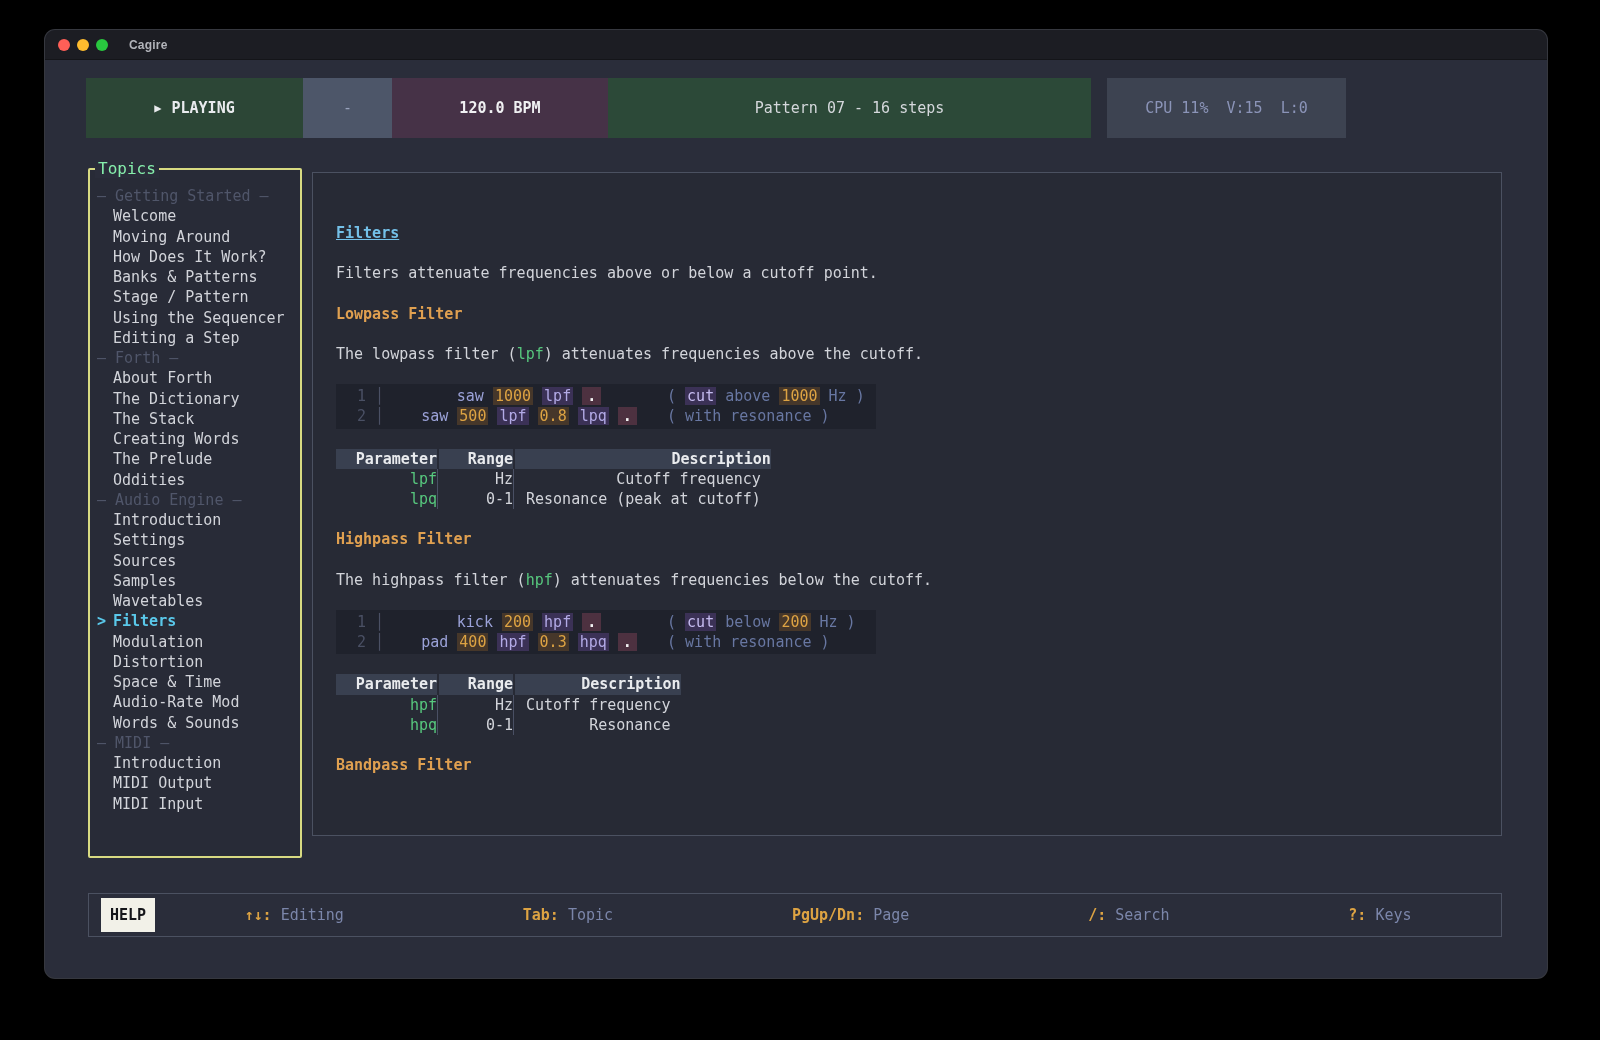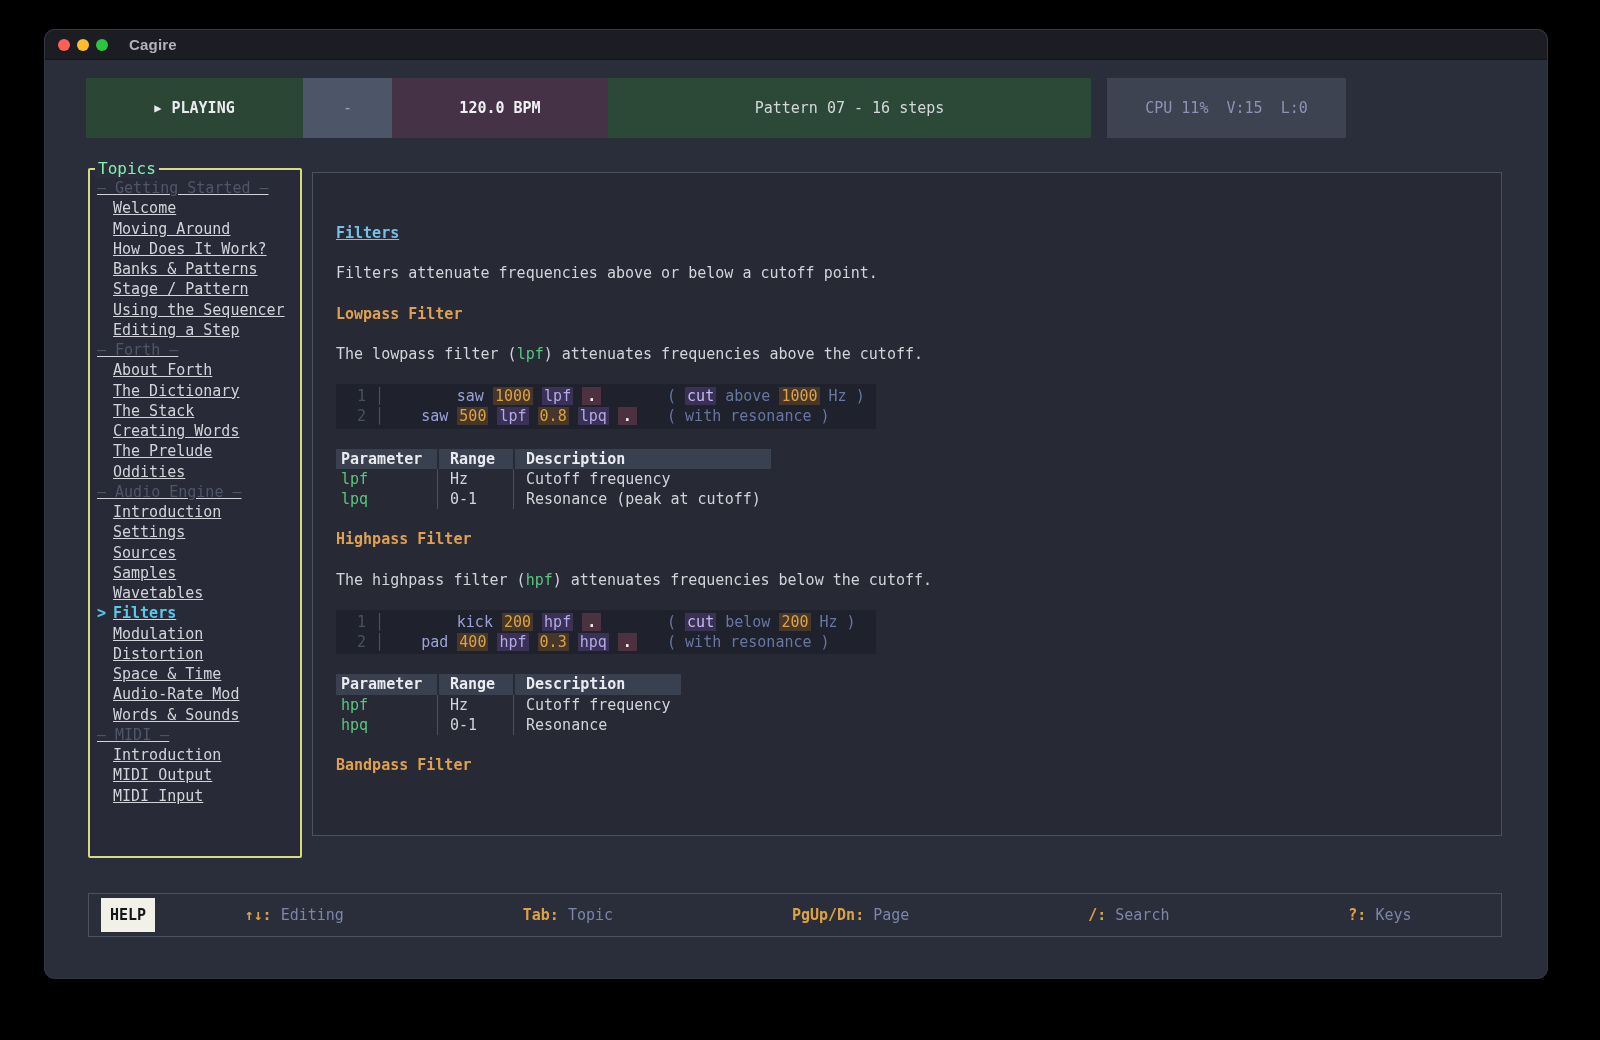--- a/index.html
+++ b/index.html
@@ -18,21 +18,21 @@
     background:#1c1d23; border-bottom:1px solid #141519;
     display:flex; align-items:center;
   }
   .lights { display:flex; gap:7px; margin-left:13px; }
   .light { width:12px; height:12px; border-radius:50%; }
   .light.red { background:#ff5f57; }
   .light.yellow { background:#febc2e; }
   .light.green { background:#29c73f; }
   .win-title {
     margin-left:21px; font-family:"Liberation Sans", sans-serif;
-    font-size:15px; font-weight:bold; color:#b2b4ba; letter-spacing:.2px;
+    font-size:12px; font-weight:bold; color:#b2b4ba; letter-spacing:.2px;
   }
 
   
   .topbar {
     position:absolute; left:41px; top:48px; width:1416px; height:60px;
     display:flex; white-space:pre;
   }
   .seg { display:flex; align-items:center; justify-content:center; height:100%; }
   .seg-playing { width:217px; background:#2c4636; color:#e9ebee; font-weight:bold; }
   .seg-playing .play-icon { font-size:12px; margin-right:10px; }
@@ -44,21 +44,21 @@
 
   
   .sidebar {
     position:absolute; left:43px; top:138px; width:214px; height:690px;
     border:2px solid #d8da82; border-radius:2px; background:#282b37;
   }
   .sidebar-label {
     position:absolute; top:-11px; left:5px; padding:0 3px;
     background:#2a2d3a; color:#86efac; font-size:16px;
   }
-  .topics-list { padding-top:8px; overflow:hidden; height:100%;text-decoration:underline; }
+  .topics-list { padding-top:16px; overflow:hidden; height:100%; }
   .side-section {
     height:20.25px; line-height:20.25px; padding-left:7px;
     color:#50566a; white-space:pre;
   }
   .side-item {
     position:relative; height:20.25px; line-height:20.25px;
     padding-left:23px; color:#d2d4da; white-space:pre; cursor:default;
   }
   .side-item.selected { color:#5ac8ea; font-weight:bold; }
   .side-item .marker { position:absolute; left:7px; color:#5ac8ea; }
@@ -86,21 +86,21 @@
   .ln { display:inline-block; width:30px; text-align:right; color:#4a5064; }
   .lsep { color:#4a5064; padding:0 7px 0 9px; }
   .code-tokens { display:inline-block; min-width:276px; color:#9ba2d8;text-align:center; }
   .comment { color:#6877a2; }
   .tk-word { color:#9ba2d8; }
   .tk-num-hl { color:#dda343; background:#46372a; padding:0 2px; }
   .tk-word-hl { color:#b3aae6; background:#3b3156; padding:0 2px; }
   .tk-dot { color:#f2f2f2; background:#4d3140; padding:0 5px; font-weight:bold; }
   .tk-com-hl { color:#c6bcf0; background:#3b3156; padding:0 2px; }
 
-  .tui-table { display:grid; grid-template-columns:101px 76px max-content; margin-bottom:20px; }
+  .tui-table { display:grid; grid-template-columns:101px 76px max-content; margin-bottom:20px;text-align:right; }
   .tui-table > div { height:20.25px; line-height:20.25px; white-space:pre; }
   .th { background:#394050; color:#e9ebee; font-weight:bold; padding-left:5px; }
   .th.c2, .th.c3 { border-left:2px solid #272a35; padding-left:11px; }
   .td { color:#d2d4da; padding-left:5px; }
   .td.c2, .td.c3 { border-left:1px solid #4a5064; padding-left:12px; }
   .td.param { color:#57c87e; }
   .td.c3 { padding-right:10px; }
 
   
   .statusbar {

